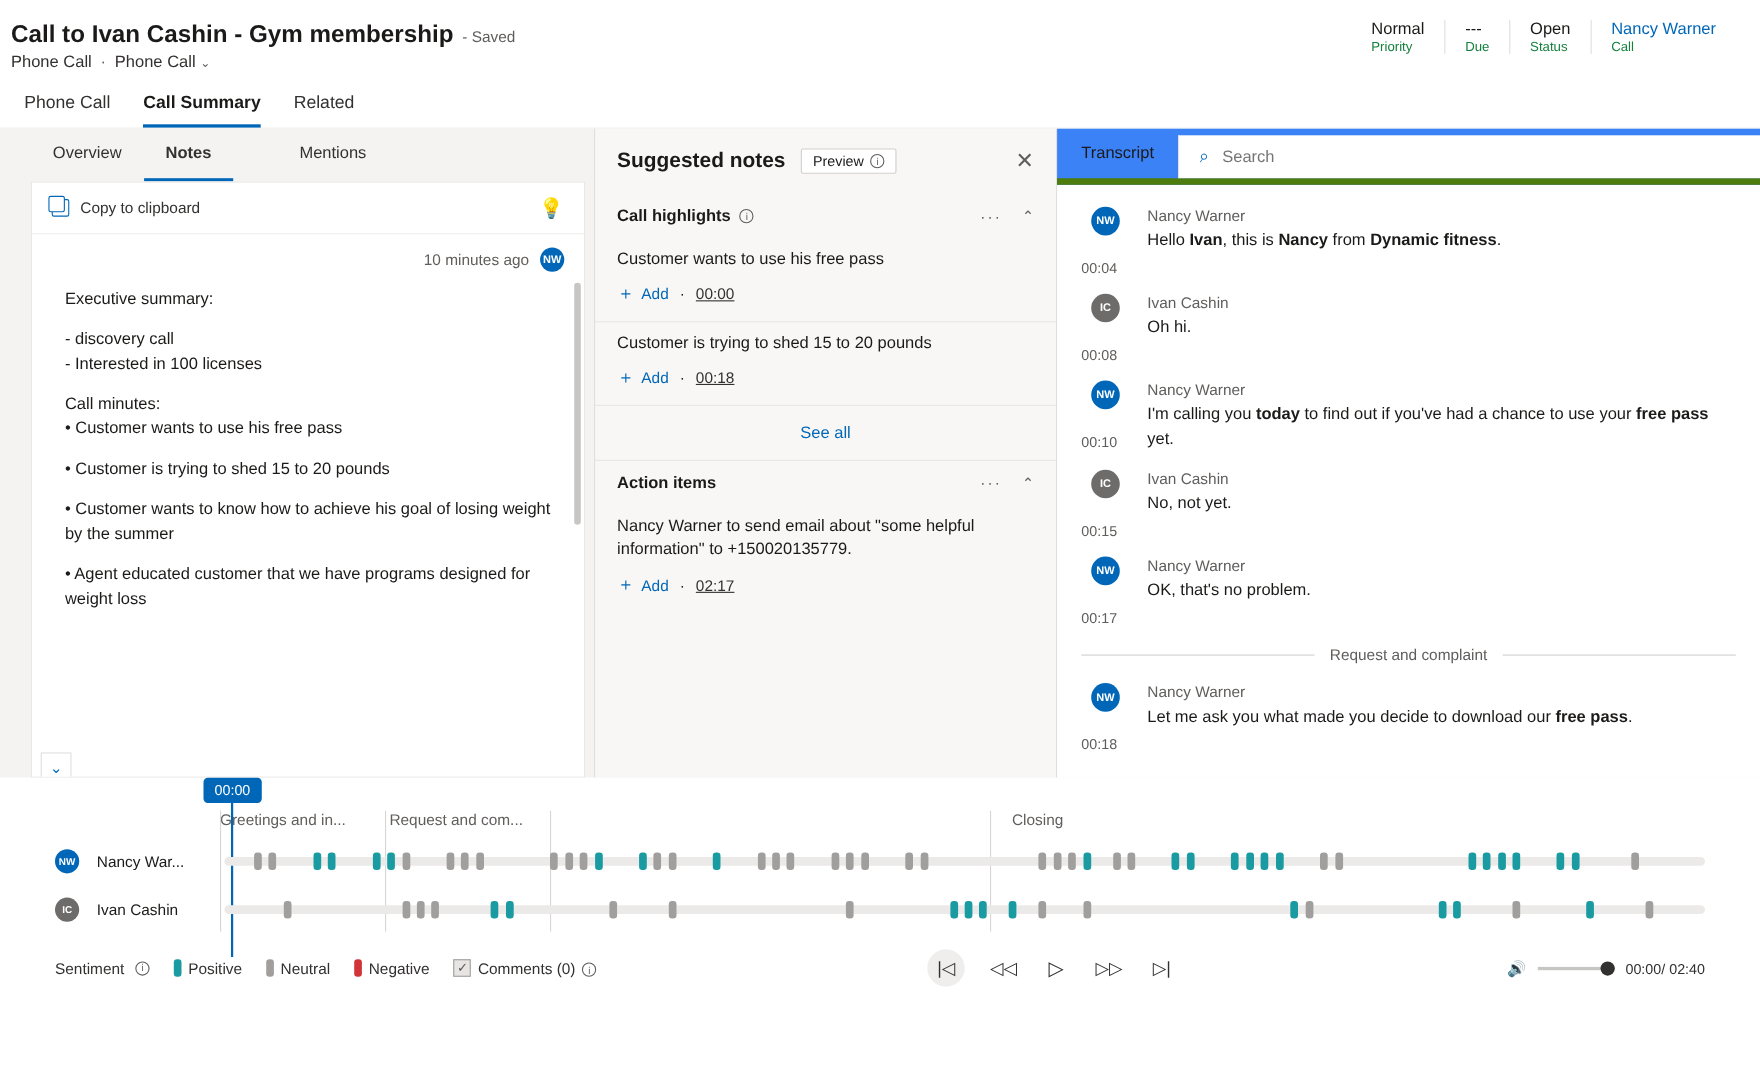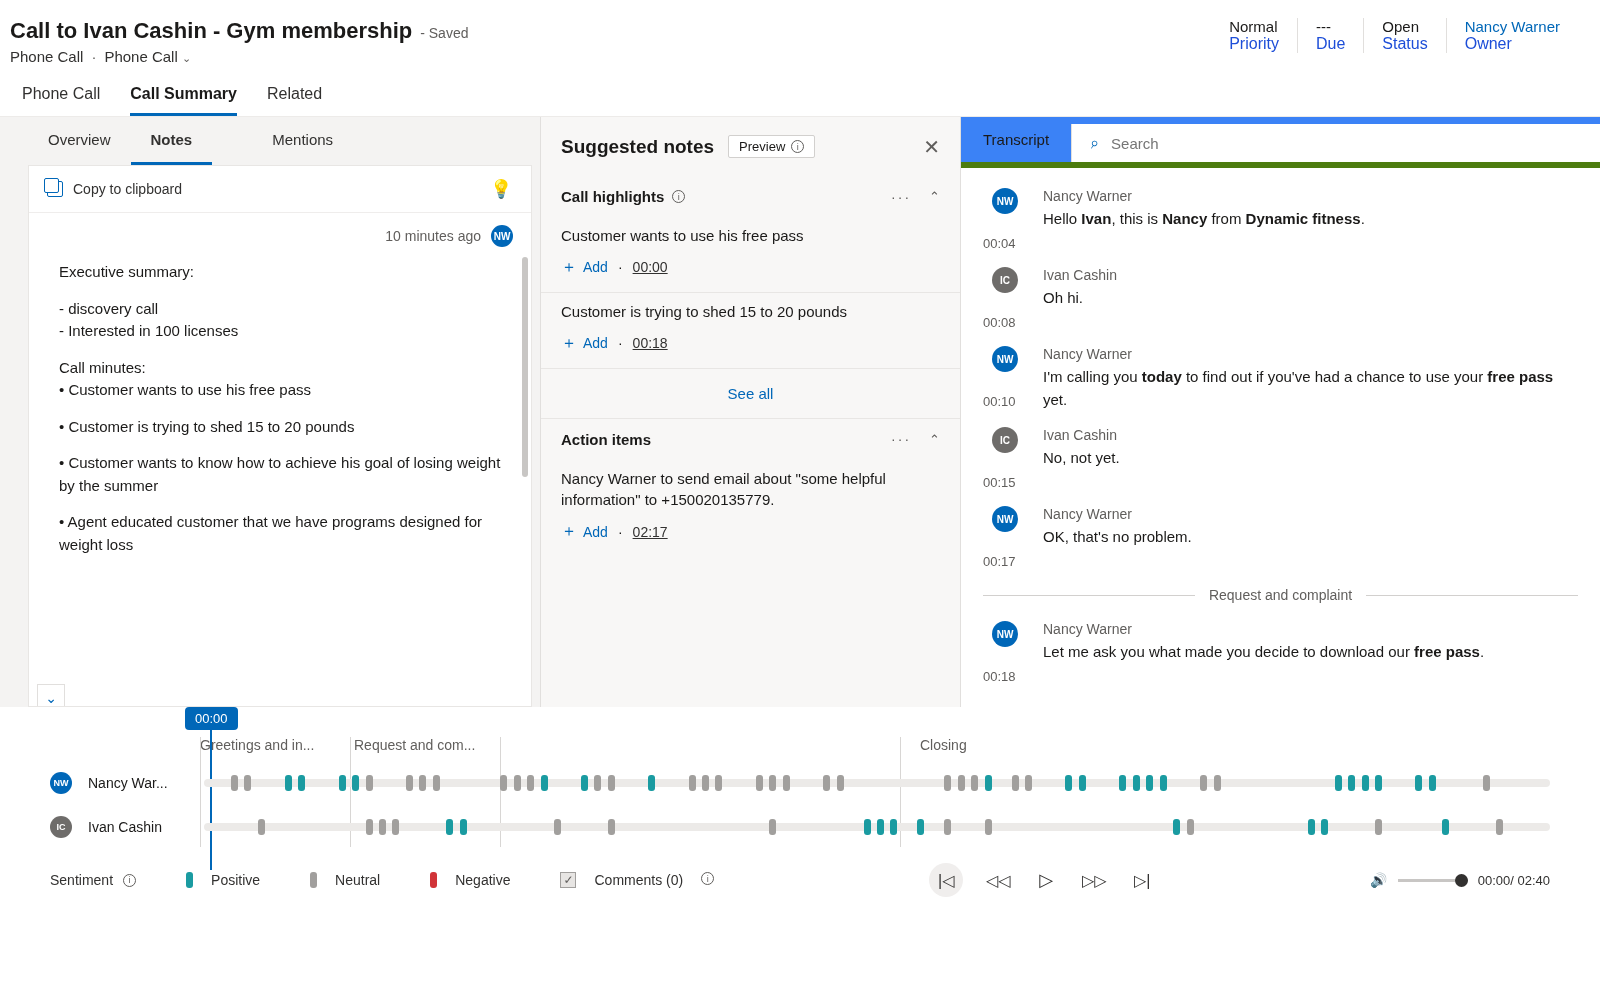--- a/index.html
+++ b/index.html
@@ -11,21 +11,21 @@
   .title-line { display:flex; align-items:baseline; gap:8px;}
   .title-line h1 { font-size: 22px; font-weight: 600;}
   .saved { color:#605e5c; font-size:14px;}
   .subtitle-line { display:flex; align-items:center; gap:8px; color:#323130; font-size:15px; margin-top:4px;}
   .subtitle-line .sep{color:#605e5c;}
   .chev { font-size:11px; color:#605e5c;}
   .status-block { display:flex; gap:0; }
   .status-item { border-left:1px solid #e1dfdd; padding:0 18px; text-align:left;}
   .status-item:first-child{border-left:none;}
   .status-item .v{font-size:15px;}
-  .status-item .l{font-size:16px; color:#1d4ed8;}
+  .status-item .l{font-size:12px; color:#15803d;}
   .status-item.owner .v{color:#0067b8;}
 
   
   .main-tabs { padding: 20px 22px 0 22px; display:flex; gap:30px; border-bottom:1px solid #edebe9;}
   .main-tab { padding-bottom:10px; font-size:16px; color:#323130; cursor:pointer;}
   .main-tab.active { font-weight:600; border-bottom:3px solid #0067b8; color:#1b1a19;}
 
   
   .body { display:flex; background:#f4f3f2; height:590px;}
   .col-notes { width:540px; display:flex; flex-direction:column;}
@@ -101,21 +101,21 @@
   .track-row{ display:flex; align-items:center; height:44px; gap:16px;}
   .tr-av{width:22px;height:22px;border-radius:50%;font-size:9px;font-weight:600;color:#fff;display:flex;align-items:center;justify-content:center;}
   .tr-name{width:100px; font-size:14px; overflow:hidden; text-overflow:ellipsis; white-space:nowrap;}
   .track{ flex:1; height:8px; background:#eceae8; border-radius:4px; position:relative; margin-right:50px;}
   .tick{ position:absolute; top:-4px; width:7px; height:16px; border-radius:3px;}
   .tick.pos{background:#1a9ba1;} .tick.neu{background:#a19f9d;}
 
   
   .player-bar{ display:flex; align-items:center; padding:14px 50px 18px 50px; gap:22px; font-size:14px; color:#323130;}
   .legend{display:flex;align-items:center;gap:10px;}
-  .lg{display:flex;align-items:flex-start;gap:18px;margin-left:28px;}
+  .lg{display:flex;align-items:flex-end;gap:6px;}
   .swatch{width:7px;height:16px;border-radius:3px;}
   .swatch.pos{background:#1a9ba1;} .swatch.neu{background:#a19f9d;} .swatch.neg{background:#d13438;}
   .checkbox{width:16px;height:16px;border:1px solid #a19f9d;background:#e7e5e3;display:flex;align-items:center;justify-content:center;color:#605e5c;font-size:12px;}
   .controls{ margin:0 auto; display:flex; align-items:center; gap:22px; font-size:16px; color:#323130;}
   .ctrl{cursor:pointer; width:26px; text-align:center;}
   .ctrl.play{ font-size:18px;}
   .ctrl.circ{ width:34px; height:34px; border-radius:50%; background:#f0eeed; display:flex; align-items:center;justify-content:center;}
   .vol-sec{display:flex; align-items:center; gap:10px;}
   .volbar{ width:70px; height:3px; background:#c8c6c4; position:relative;}
   .volknob{ position:absolute; right:0; top:-5px; width:13px;height:13px;border-radius:50%;background:#323130;}
@@ -144,21 +144,21 @@
     <div class="status-item">
       <div class="v">---</div>
         <div class="l">Due</div>
     </div>
     <div class="status-item">
       <div class="v">Open</div>
         <div class="l">Status</div>
     </div>
     <div class="status-item owner">
       <div class="v">Nancy Warner</div>
-        <div class="l">Owner</div>
+        <div class="l">Call</div>
     </div>
   </div>
 </div>
 
 <div class="main-tabs">
   <div class="main-tab">Phone Call</div>
   <div class="main-tab active">Call Summary</div>
   <div class="main-tab">Related</div>
 </div>
 

